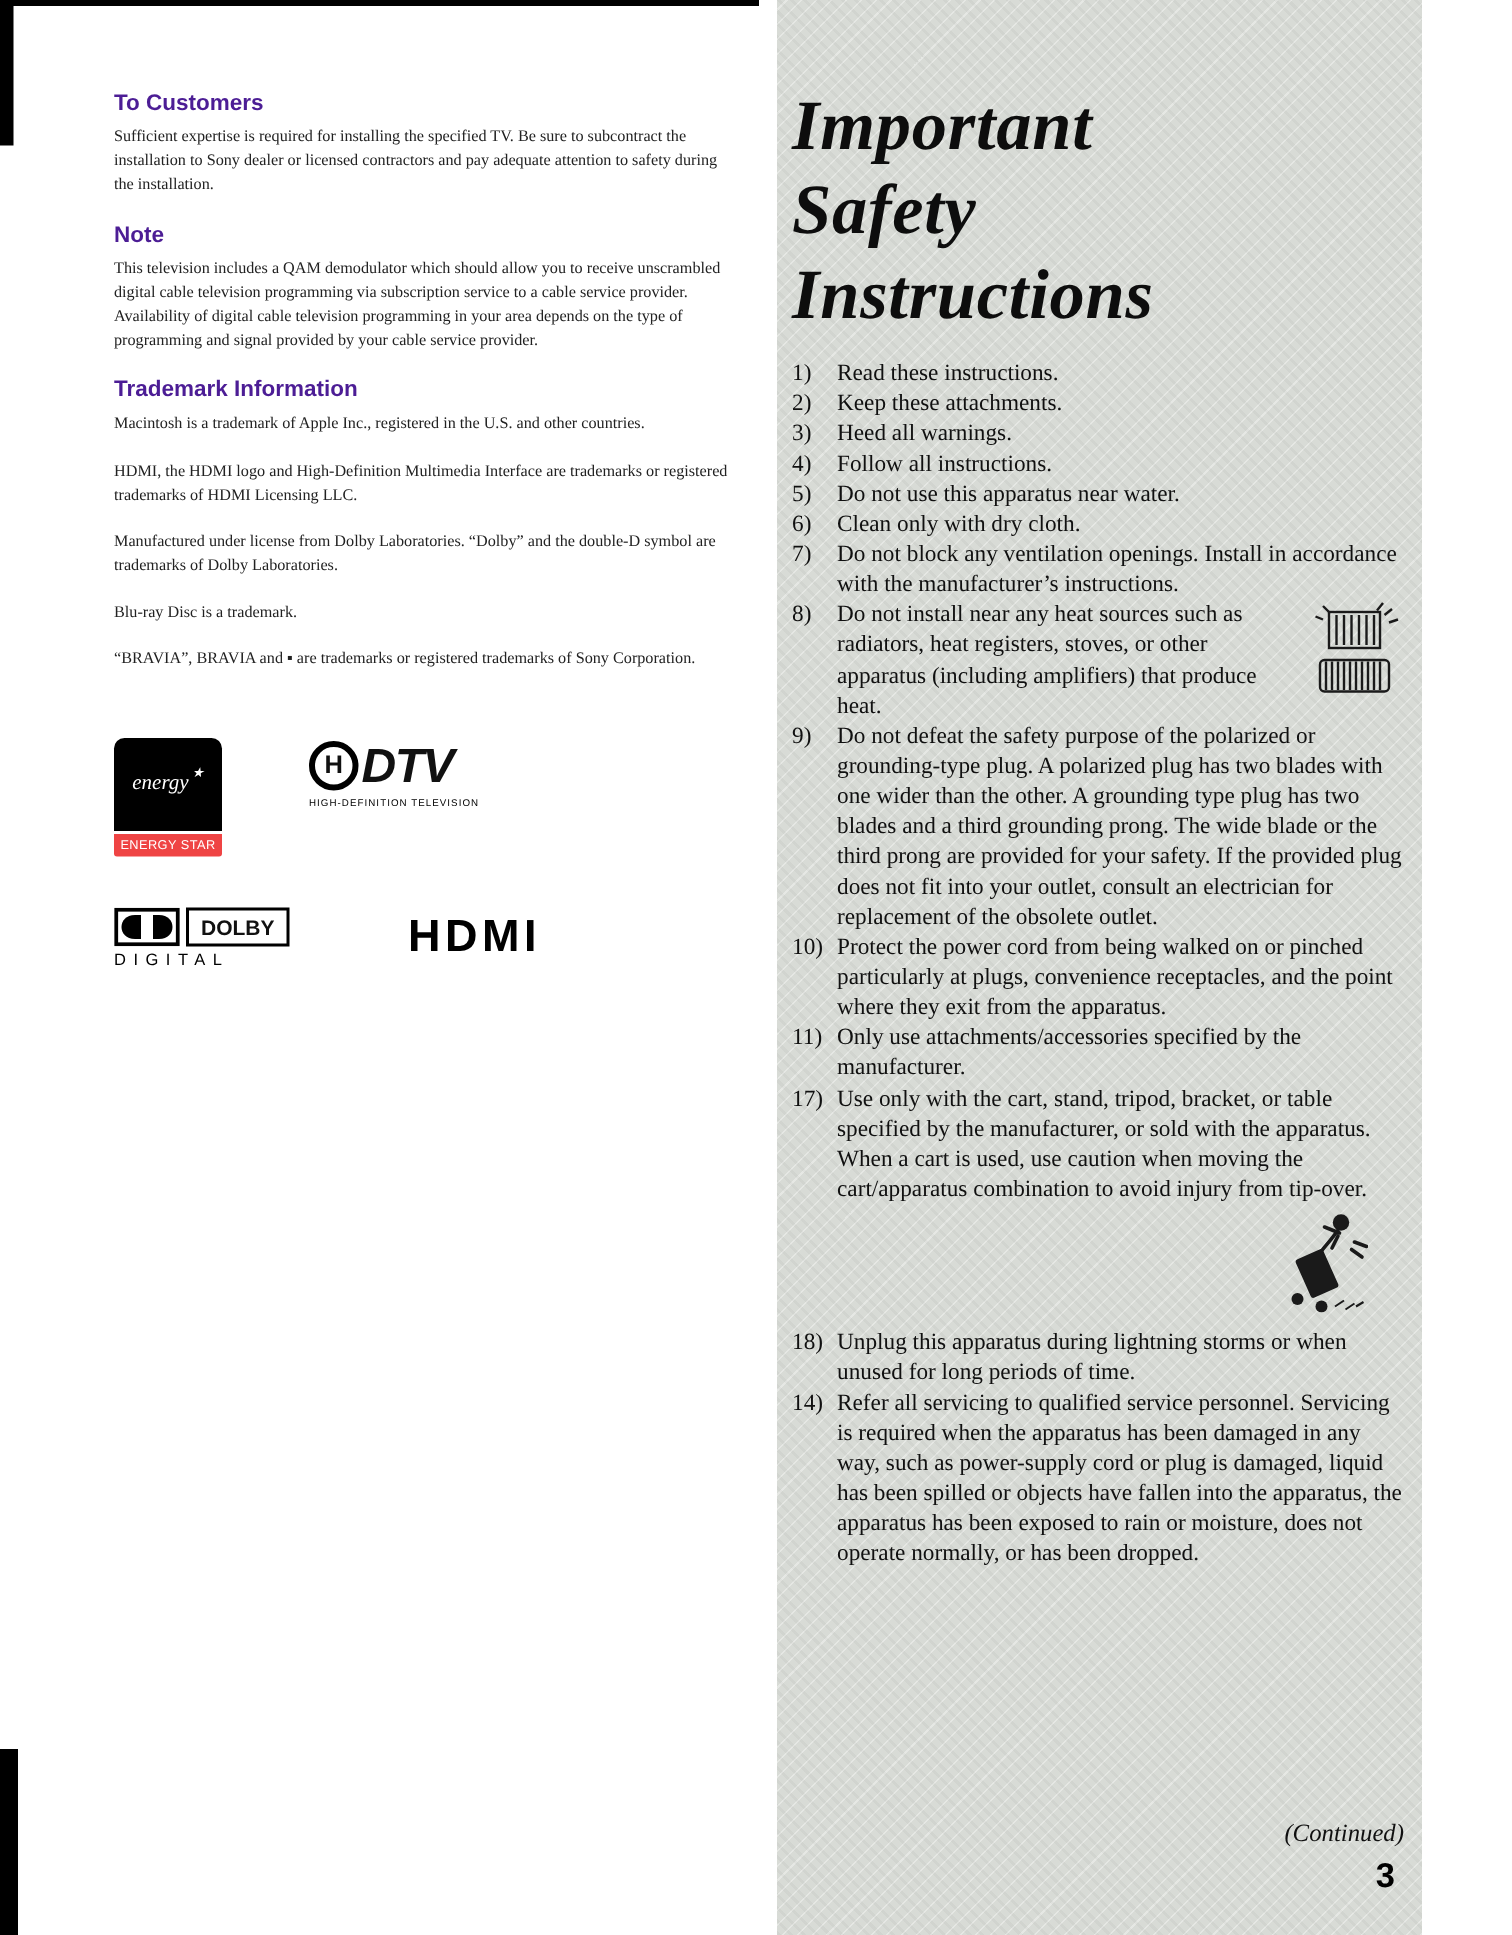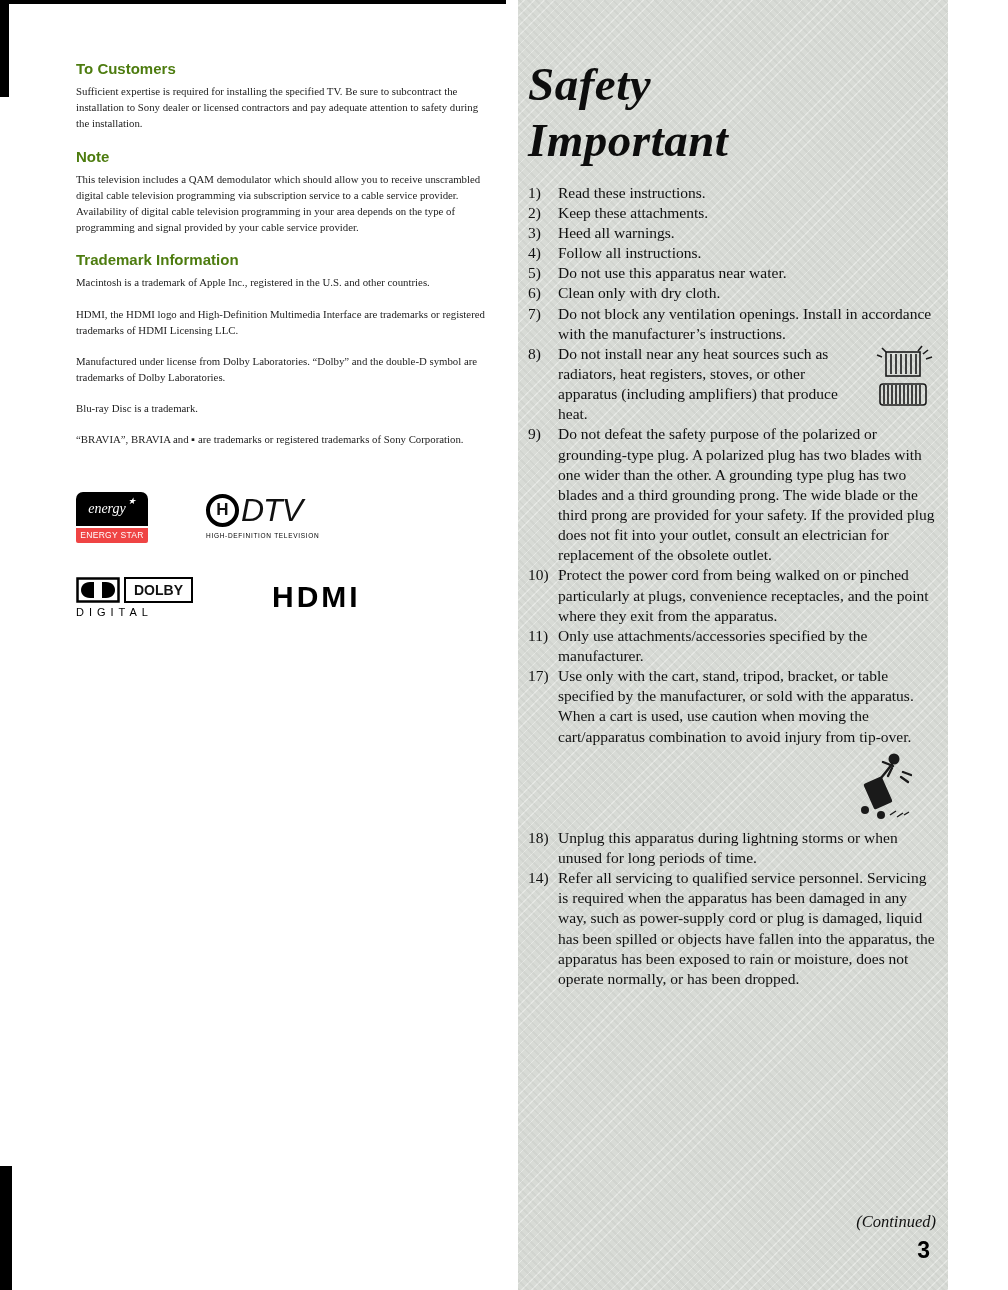--- a/index.html
+++ b/index.html
@@ -12,54 +12,54 @@
 
   
   .scan-top-line { position:absolute; left:0; top:0; width:506px; height:4px; background:#000; }
   .scan-left-top { position:absolute; left:0; top:0; width:9px; height:97px; background:#000; }
   .scan-left-bottom { position:absolute; left:0; top:1166px; width:12px; height:124px; background:#000; }
 
   
   .left-col { position:absolute; left:76px; top:60px; width:412px; }
   .sec-heading {
     font-family:"Liberation Sans", sans-serif; font-weight:bold;
-    font-size:15px; color:#4d7c0f; margin:0 0 6px 0;
+    font-size:15px; color:#4c1d95; margin:0 0 6px 0;
   }
   .sec { margin-bottom:16px; }
   .body-p { font-size:10.8px; line-height:1.5; margin:0 0 7px 0; color:#222; }
   .tm .body-p { margin-bottom:15px; }
 
   
   .logos { margin-top:44px; }
   .logo-row { display:flex; align-items:flex-start; }
   .logo-row2 { margin-top:34px; align-items:center; }
 
   .logo-energystar { width:72px; }
   .es-top {
-    background:#000; color:#fff; height:34px; border-radius:7px 7px 0 0;
+    background:#000; color:#fff; height:62px; border-radius:7px 7px 0 0;
     display:flex; align-items:center; justify-content:center; gap:2px;
     font-style:italic; font-size:14px;
   }
   .es-star { font-size:9px; position:relative; top:-8px; }
   .es-bottom {
     background:#ef4444; color:#fff; font-family:"Liberation Sans", sans-serif;
     font-size:8.5px; text-align:center; padding:2px 0 3px 0; margin-top:2px;
     letter-spacing:0.3px; border-radius:0 0 2px 2px;
   }
 
   .logo-hdtv { margin-left:58px; text-align:center; }
   .hdtv-main { display:flex; align-items:center; gap:2px; }
   .hdtv-circle {
     width:33px; height:33px; border:4px solid #000; border-radius:50%;
     display:flex; align-items:center; justify-content:center;
     font-family:"Liberation Sans", sans-serif; font-weight:bold; font-size:17px;
     box-sizing:border-box;
   }
   .hdtv-dtv {
-    font-family:"Liberation Sans", sans-serif; font-weight:normal; font-style:italic;
+    font-family:"Liberation Sans", sans-serif; font-weight:bold; font-style:italic;
     font-size:32px; letter-spacing:-1px;
   }
   .hdtv-sub {
     font-family:"Liberation Sans", sans-serif; font-size:6.5px;
     letter-spacing:0.7px; margin-top:3px; color:#000;
   }
 
   .logo-dolby { width:150px; }
   .dolby-row { display:flex; align-items:stretch; }
   .dolby-box {
@@ -176,22 +176,23 @@
         <div class="logo-hdmi">HDMI</div>
       </div>
 
     </div>
   </div>
 
   <div class="right-panel">
     <div class="right-inner">
 
       <h1 class="big-title">
+        <span>Important</span>
         <span>Safety</span>
-        <span>Important</span>
+        <span>Instructions</span>
       </h1>
 
       <div class="safety-list">
 
         <div class="item">
           <span class="num">1)</span>
           <div class="item-text">Read these instructions.</div>
         </div>
         <div class="item">
           <span class="num">2)</span>

